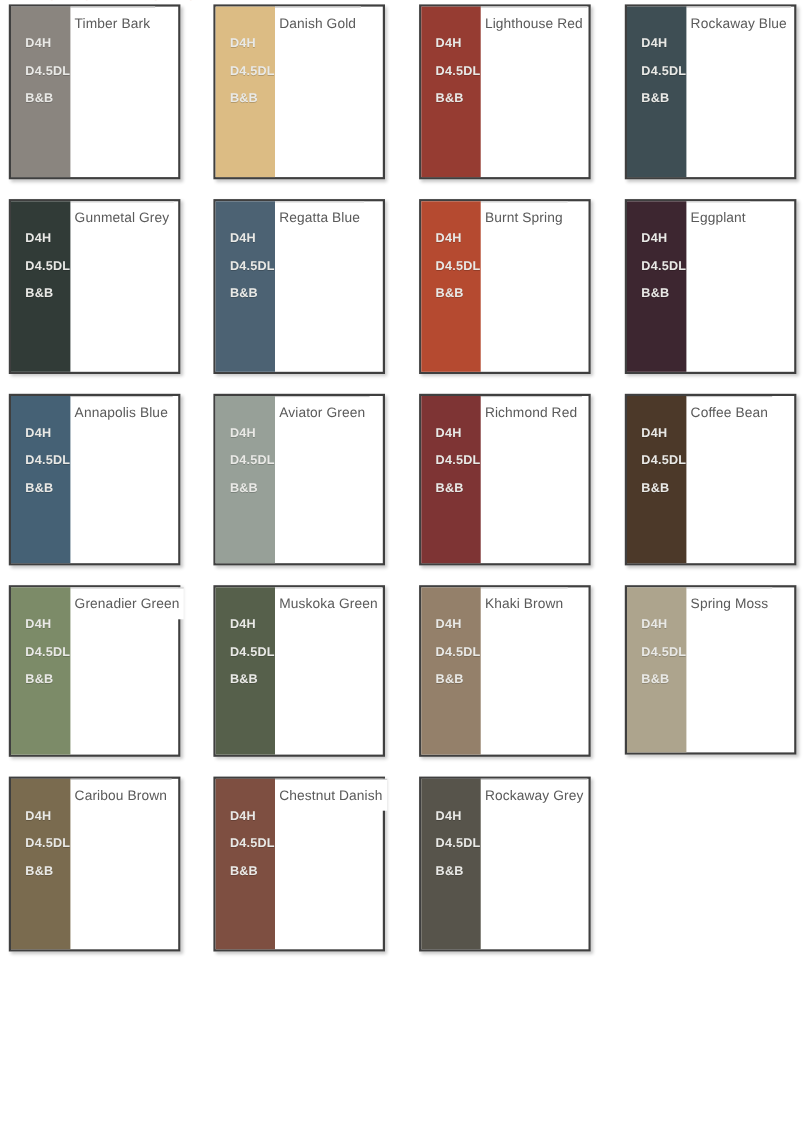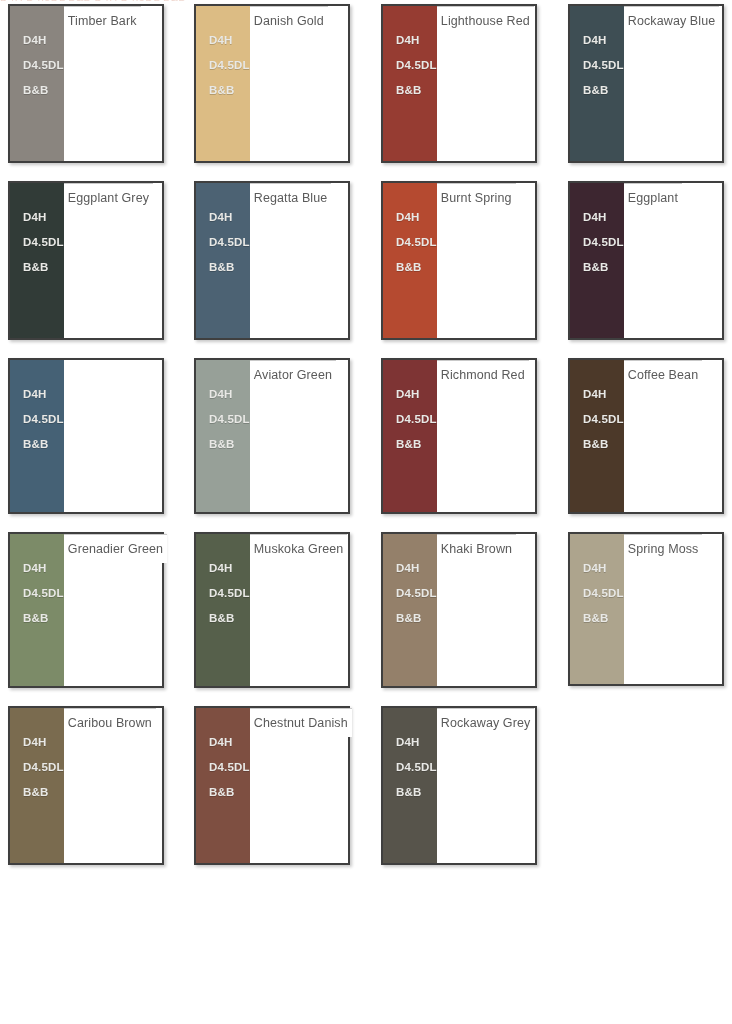--- a/index.html
+++ b/index.html
@@ -140,21 +140,21 @@
       </div>
     </div>
     <div class="swatch-row" style="margin-bottom: 18px;">
       <div class="swatch-card" style="width: 156px; margin-left: 8px;">
         <div class="swatch-color" style="background: rgb(49, 59, 55); height: 155px;">
           <div class="spec-line">D4H</div>
           <div class="spec-line">D4.5DL</div>
           <div class="spec-line">B&amp;B</div>
         </div>
         <div class="swatch-label">
-          <span class="swatch-label-text">Eggplant Grey</span>
+          <span class="swatch-label-text">Gunmetal Grey</span>
         </div>
       </div>
       <div class="swatch-card" style="width: 156px; margin-left: 30px;">
         <div class="swatch-color" style="background: rgb(76, 98, 115); height: 155px;">
           <div class="spec-line">D4H</div>
           <div class="spec-line">D4.5DL</div>
           <div class="spec-line">B&amp;B</div>
         </div>
         <div class="swatch-label">
           <span class="swatch-label-text">Regatta Blue</span>
@@ -181,20 +181,23 @@
         </div>
       </div>
     </div>
     <div class="swatch-row" style="margin-bottom: 18px;">
       <div class="swatch-card" style="width: 156px; margin-left: 8px;">
         <div class="swatch-color" style="background: rgb(69, 97, 117); height: 152px;">
           <div class="spec-line">D4H</div>
           <div class="spec-line">D4.5DL</div>
           <div class="spec-line">B&amp;B</div>
         </div>
+        <div class="swatch-label">
+          <span class="swatch-label-text">Annapolis Blue</span>
+        </div>
       </div>
       <div class="swatch-card" style="width: 156px; margin-left: 30px;">
         <div class="swatch-color" style="background: rgb(151, 160, 152); height: 152px;">
           <div class="spec-line">D4H</div>
           <div class="spec-line">D4.5DL</div>
           <div class="spec-line">B&amp;B</div>
         </div>
         <div class="swatch-label">
           <span class="swatch-label-text">Aviator Green</span>
         </div>

